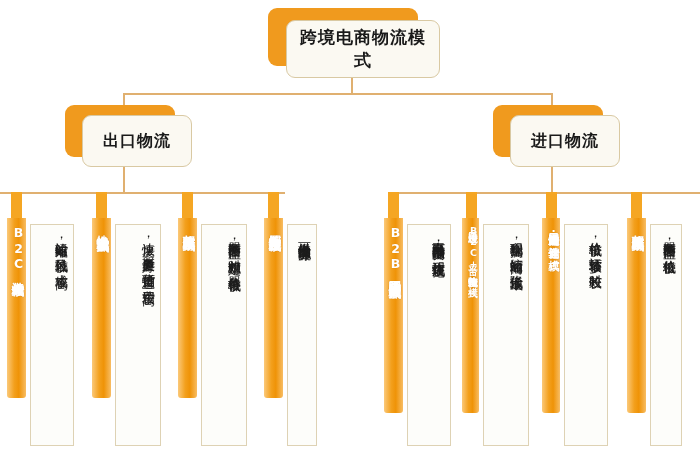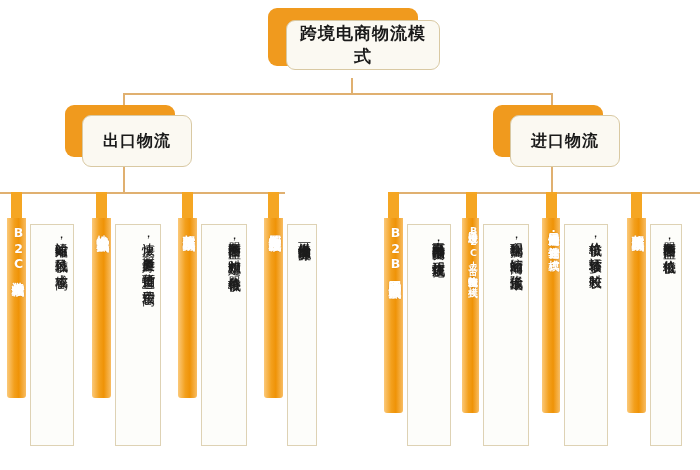--- a/index.html
+++ b/index.html
@@ -114,21 +114,21 @@
     overflow: hidden;
   }
 </style>
 </head>
 <body>
 
 <div id="canvas">
 
   <div class="node" id="root-node" style="left:268px; top:8px; width:172px; height:70px;">
     <div class="shadowbox" style="left:0; top:0; width:150px; height:58px;"></div>
-    <div class="mainbox" style="left:18px; top:12px; width:154px; height:50px;">
+    <div class="mainbox" style="left:18px; top:12px; width:154px; height:58px;">
       <span>跨境电商物流模式</span>
     </div>
   </div>
 
   <div class="vline-thin" style="left:351px; top:78px; width:2px; height:16px;"></div>
 
   <div class="hbus" style="left:123px; top:93px; width:430px; height:2px;"></div>
   <div class="vline-thin" style="left:123px; top:93px; width:2px; height:14px;"></div>
   <div class="vline-thin" style="left:551px; top:93px; width:2px; height:14px;"></div>
 

